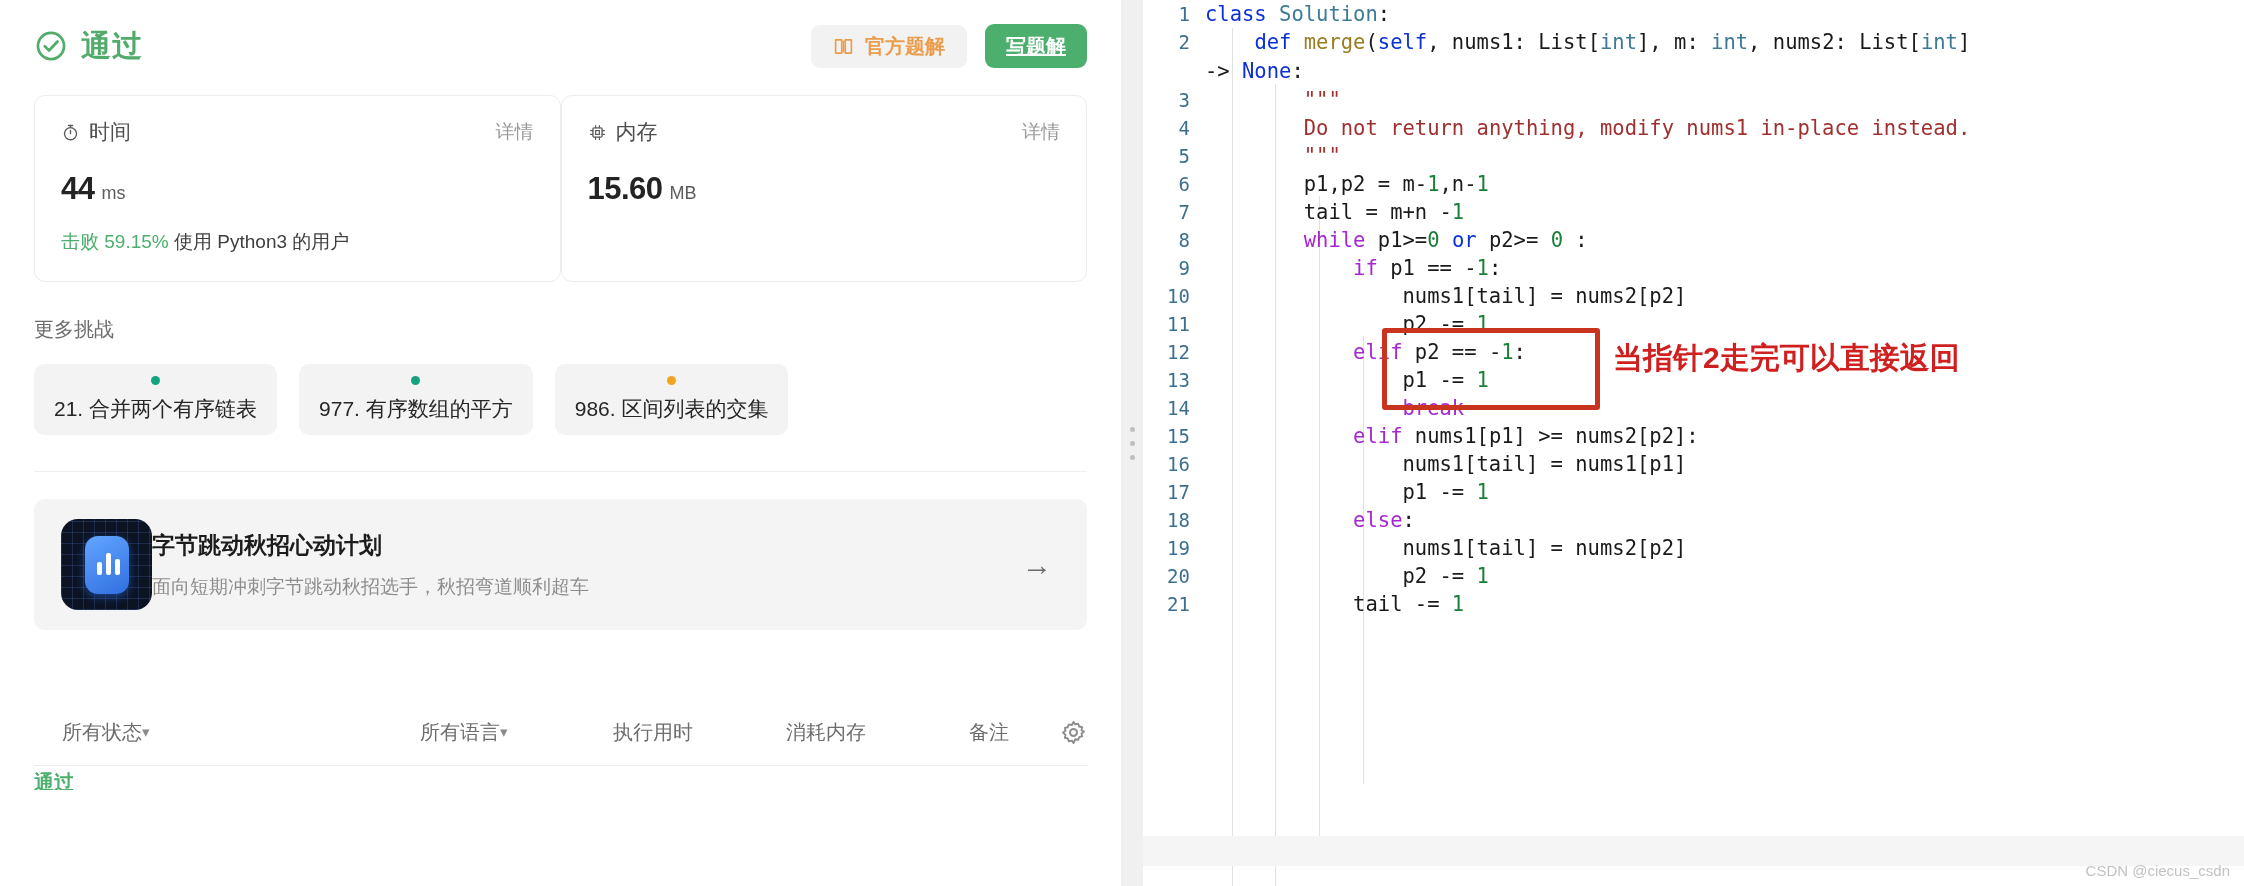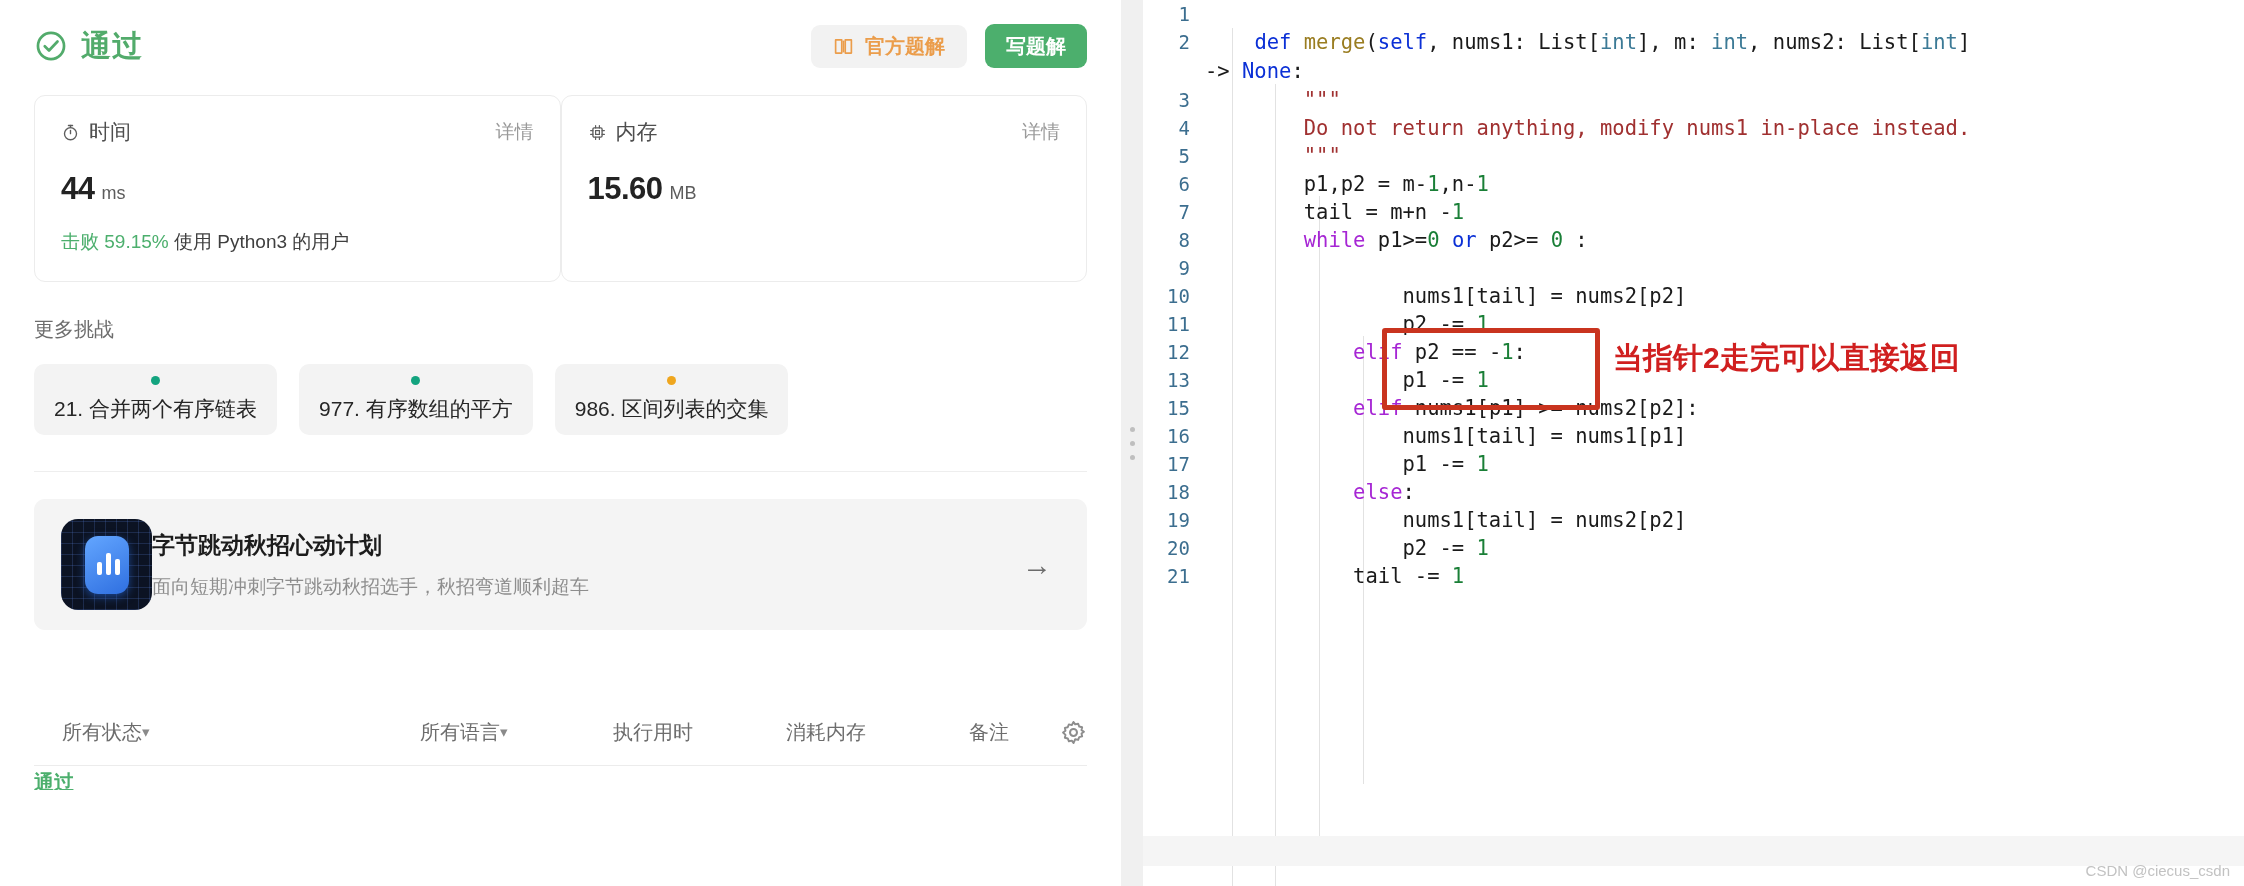--- a/index.html
+++ b/index.html
@@ -58,20 +58,21 @@
     background: #4caf6d;
     color: #ffffff;
     border: none;
     border-radius: 9px;
     padding: 12px 21px;
     font-size: 20px;
     font-weight: 700;
     font-family: inherit;
     cursor: pointer;
     line-height: 1;
+    text-decoration: underline;
   }
 
   
   .stats-row { display: flex; margin-top: 17px; }
   .stat-card {
     flex: 1;
     border: 1px solid #ececec;
     border-radius: 11px;
     padding: 22px 26px 26px 26px;
     background: #fff;
@@ -415,34 +416,35 @@
 
   <div class="code-panel">
     <div class="guides">
       <i style="left:27px;top:28px;height:858px"></i>
       <i style="left:70px;top:84px;height:802px"></i>
       <i style="left:114px;top:196px;height:640px"></i>
       <i style="left:158px;top:336px;height:448px"></i>
     </div>
     <div class="hl-row" style="top:836px;height:30px;"></div>
     <div class="code-rows" id="code-rows">
-        <div class="crow"><span class="lineno">1</span></div>
+        <div class="crow"><span class="lineno">1</span><span class="ctext"><span class="kb">class </span><span class="ty">Solution</span><span class="pl">:</span></span></div>
         <div class="crow"><span class="lineno">2</span><span class="ctext"><span class="pl">    </span><span class="kb">def </span><span class="fn">merge</span><span class="pl">(</span><span class="kb">self</span><span class="pl">, nums1: List[</span><span class="ty">int</span><span class="pl">], </span><span class="pl">m</span><span class="pl">: </span><span class="ty">int</span><span class="pl">, nums2: List[</span><span class="ty">int</span><span class="pl">]</span></span></div>
         <div class="crow wrap-extra"><span class="lineno"></span><span class="ctext"><span class="pl">-&gt; </span><span class="kb">None</span><span class="pl">:</span></span></div>
         <div class="crow"><span class="lineno">3</span><span class="ctext"><span class="pl">        </span><span class="st">"""</span></span></div>
         <div class="crow"><span class="lineno">4</span><span class="ctext"><span class="pl">        </span><span class="st">Do not return anything, modify nums1 in-place instead.</span></span></div>
         <div class="crow"><span class="lineno">5</span><span class="ctext"><span class="pl">        </span><span class="st">"""</span></span></div>
         <div class="crow"><span class="lineno">6</span><span class="ctext"><span class="pl">        p1,p2 = m-</span><span class="nm">1</span><span class="pl">,n-</span><span class="nm">1</span></span></div>
         <div class="crow"><span class="lineno">7</span><span class="ctext"><span class="pl">        tail = m+n -</span><span class="nm">1</span></span></div>
         <div class="crow"><span class="lineno">8</span><span class="ctext"><span class="pl">        </span><span class="k">while </span><span class="pl">p1&gt;=</span><span class="nm">0</span><span class="pl"> </span><span class="kb">or</span><span class="pl"> p2&gt;= </span><span class="nm">0</span><span class="pl"> :</span></span></div>
-        <div class="crow"><span class="lineno">9</span></div>
+        <div class="crow"><span class="lineno">9</span><span class="ctext"><span class="pl">            </span><span class="k">if </span><span class="pl">p1 == -</span><span class="nm">1</span><span class="pl">:</span></span></div>
         <div class="crow"><span class="lineno">10</span><span class="ctext"><span class="pl">                nums1[tail] = nums2[p2]</span></span></div>
         <div class="crow"><span class="lineno">11</span><span class="ctext"><span class="pl">                p2 -= </span><span class="nm">1</span></span></div>
         <div class="crow"><span class="lineno">12</span><span class="ctext"><span class="pl">            </span><span class="k">elif </span><span class="pl">p2 == -</span><span class="nm">1</span><span class="pl">:</span></span></div>
         <div class="crow"><span class="lineno">13</span><span class="ctext"><span class="pl">                p1 -= </span><span class="nm">1</span></span></div>
+        <div class="crow"><span class="lineno">14</span><span class="ctext"><span class="pl">                </span><span class="k">break</span></span></div>
         <div class="crow"><span class="lineno">15</span><span class="ctext"><span class="pl">            </span><span class="k">elif </span><span class="pl">nums1[p1] &gt;= nums2[p2]:</span></span></div>
         <div class="crow"><span class="lineno">16</span><span class="ctext"><span class="pl">                nums1[tail] = nums1[p1]</span></span></div>
         <div class="crow"><span class="lineno">17</span><span class="ctext"><span class="pl">                p1 -= </span><span class="nm">1</span></span></div>
         <div class="crow"><span class="lineno">18</span><span class="ctext"><span class="pl">            </span><span class="k">else</span><span class="pl">:</span></span></div>
         <div class="crow"><span class="lineno">19</span><span class="ctext"><span class="pl">                nums1[tail] = nums2[p2]</span></span></div>
         <div class="crow"><span class="lineno">20</span><span class="ctext"><span class="pl">                p2 -= </span><span class="nm">1</span></span></div>
         <div class="crow"><span class="lineno">21</span><span class="ctext"><span class="pl">            tail -= </span><span class="nm">1</span></span></div>
       </div>
 
     <div class="red-box" style="left:239px;top:328px;width:218px;height:82px;"></div>

